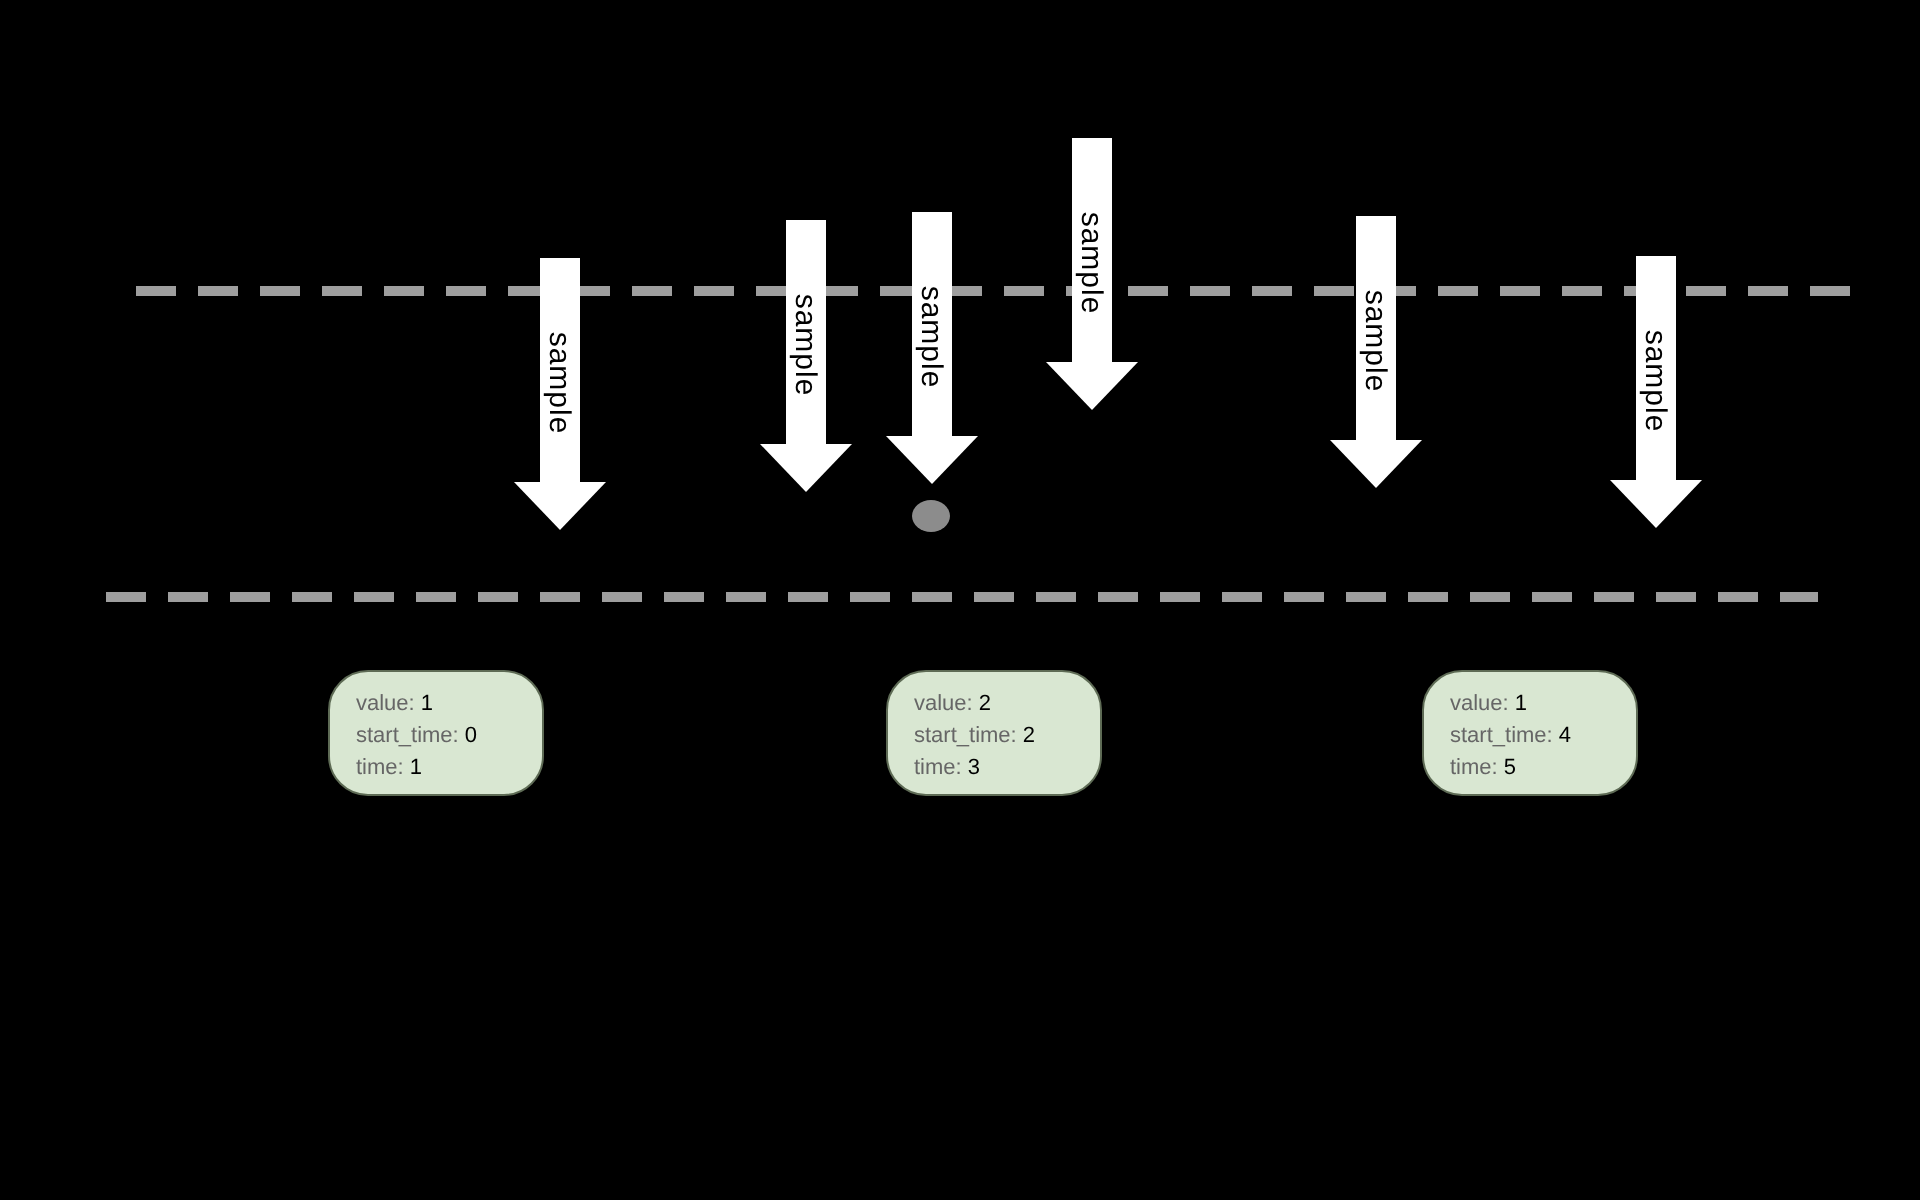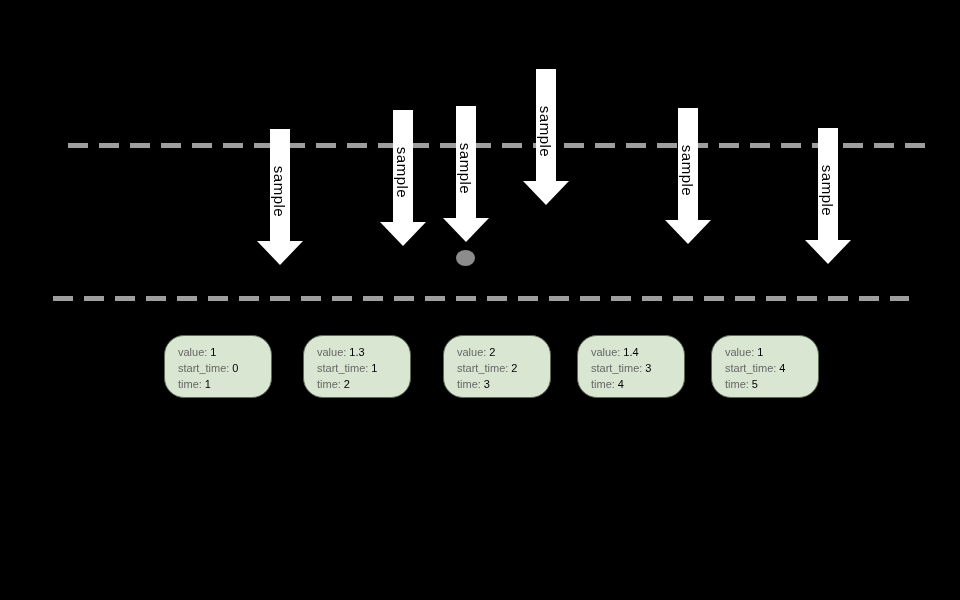--- a/index.html
+++ b/index.html
@@ -161,37 +161,27 @@
   </div>
 
   <div id="sample-dot"></div>
 
   <div class="card" style="left:164px;">
     <div class="card-row"><span class="card-label">value:</span><span class="card-value">1</span></div>
     <div class="card-row"><span class="card-label">start_time:</span><span class="card-value">0</span></div>
     <div class="card-row"><span class="card-label">time:</span><span class="card-value">1</span></div>
   </div>
 
-  <div class="card" style="left:303px;">
-    <div class="card-row"><span class="card-label">value:</span><span class="card-value">1.3</span></div>
-    <div class="card-row"><span class="card-label">start_time:</span><span class="card-value">1</span></div>
-    <div class="card-row"><span class="card-label">time:</span><span class="card-value">2</span></div>
-  </div>
 
   <div class="card" style="left:443px;">
     <div class="card-row"><span class="card-label">value:</span><span class="card-value">2</span></div>
     <div class="card-row"><span class="card-label">start_time:</span><span class="card-value">2</span></div>
     <div class="card-row"><span class="card-label">time:</span><span class="card-value">3</span></div>
   </div>
 
-  <div class="card" style="left:577px;">
-    <div class="card-row"><span class="card-label">value:</span><span class="card-value">1.4</span></div>
-    <div class="card-row"><span class="card-label">start_time:</span><span class="card-value">3</span></div>
-    <div class="card-row"><span class="card-label">time:</span><span class="card-value">4</span></div>
-  </div>
 
   <div class="card" style="left:711px;">
     <div class="card-row"><span class="card-label">value:</span><span class="card-value">1</span></div>
     <div class="card-row"><span class="card-label">start_time:</span><span class="card-value">4</span></div>
     <div class="card-row"><span class="card-label">time:</span><span class="card-value">5</span></div>
   </div>
 
 </div>
 
 </body></html>

